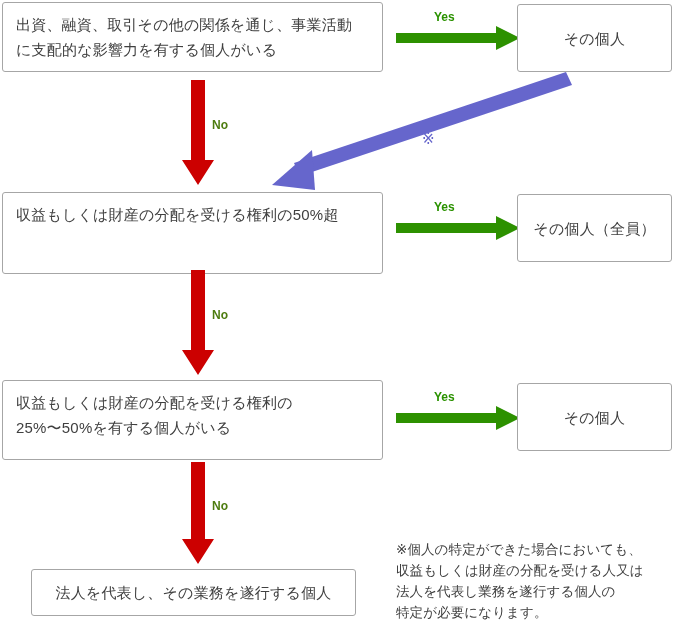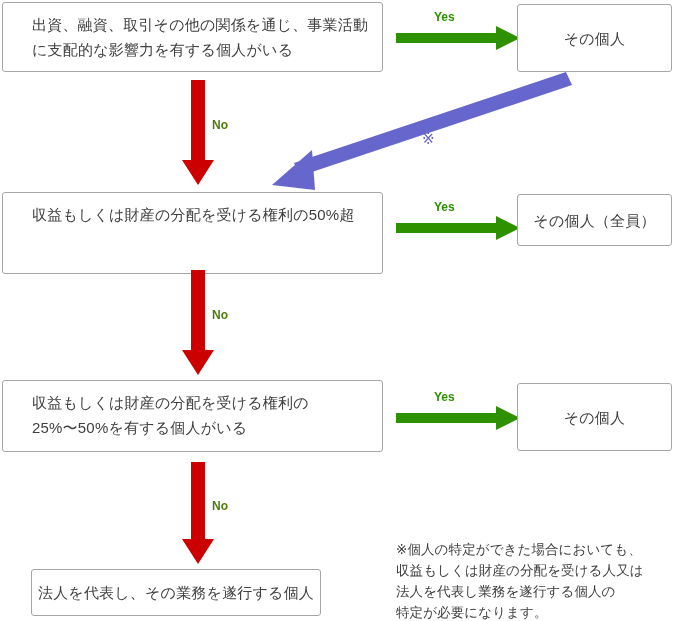--- a/index.html
+++ b/index.html
@@ -22,21 +22,21 @@
     box-sizing: border-box;
     border: 1px solid #a6a6a6;
     border-radius: 3px;
     background: #ffffff;
     color: #404040;
     font-size: 15px;
     line-height: 25px;
     letter-spacing: 0.2px;
   }
   .box.left {
-    padding: 9px 0 0 29px;
+    padding: 9px 0 0 13px;
     text-align: left;
   }
   .box.right {
     display: flex;
     align-items: center;
     justify-content: center;
     text-align: center;
   }
   .box .l {
     display: block;
@@ -109,50 +109,50 @@
   <div class="box left" style="left:2px; top:192px; width:381px; height:82px;">
     <span class="l">収益もしくは財産の分配を受ける権利の50%超</span>
   </div>
 
   <div class="label yes" style="left:434px; top:200px;">Yes</div>
 
   <svg class="arrow-svg" style="left:396px; top:216px;" width="124" height="24" viewBox="0 0 124 24">
     <path d="M0,7 L100,7 L100,0 L124,12 L100,24 L100,17 L0,17 Z" fill="#2d9100"></path>
   </svg>
 
-  <div class="box right" style="left:517px; top:194px; width:155px; height:52px;">
+  <div class="box right" style="left:517px; top:194px; width:155px; height:68px;">
     <span class="l">その個人（全員）</span>
   </div>
 
   <svg class="arrow-svg" style="left:182px; top:270px;" width="32" height="105" viewBox="0 0 32 105">
     <path d="M9,0 L23,0 L23,80 L32,80 L16,105 L0,80 L9,80 Z" fill="#cc0000"></path>
   </svg>
   <div class="label no" style="left:212px; top:308px;">No</div>
 
-  <div class="box left" style="left:2px; top:380px; width:381px; height:72px;">
+  <div class="box left" style="left:2px; top:380px; width:381px; height:80px;">
     <span class="l">収益もしくは財産の分配を受ける権利の</span>
     <span class="l">25%〜50%を有する個人がいる</span>
   </div>
 
   <div class="label yes" style="left:434px; top:390px;">Yes</div>
 
   <svg class="arrow-svg" style="left:396px; top:406px;" width="124" height="24" viewBox="0 0 124 24">
     <path d="M0,7 L100,7 L100,0 L124,12 L100,24 L100,17 L0,17 Z" fill="#2d9100"></path>
   </svg>
 
   <div class="box right" style="left:517px; top:383px; width:155px; height:68px;">
     <span class="l">その個人</span>
   </div>
 
   <svg class="arrow-svg" style="left:182px; top:462px;" width="32" height="102" viewBox="0 0 32 102">
     <path d="M9,0 L23,0 L23,77 L32,77 L16,102 L0,77 L9,77 Z" fill="#cc0000"></path>
   </svg>
   <div class="label no" style="left:212px; top:499px;">No</div>
 
-  <div class="box right" style="left:31px; top:569px; width:290px; height:47px;">
+  <div class="box right" style="left:31px; top:569px; width:325px; height:47px;">
     <span class="l">法人を代表し、その業務を遂行する個人</span>
   </div>
 
   <div class="note" style="left:396px; top:539px;">
     <span class="l">※個人の特定ができた場合においても、</span>
     <span class="l">収益もしくは財産の分配を受ける人又は</span>
     <span class="l">法人を代表し業務を遂行する個人の</span>
     <span class="l">特定が必要になります。</span>
   </div>
 

